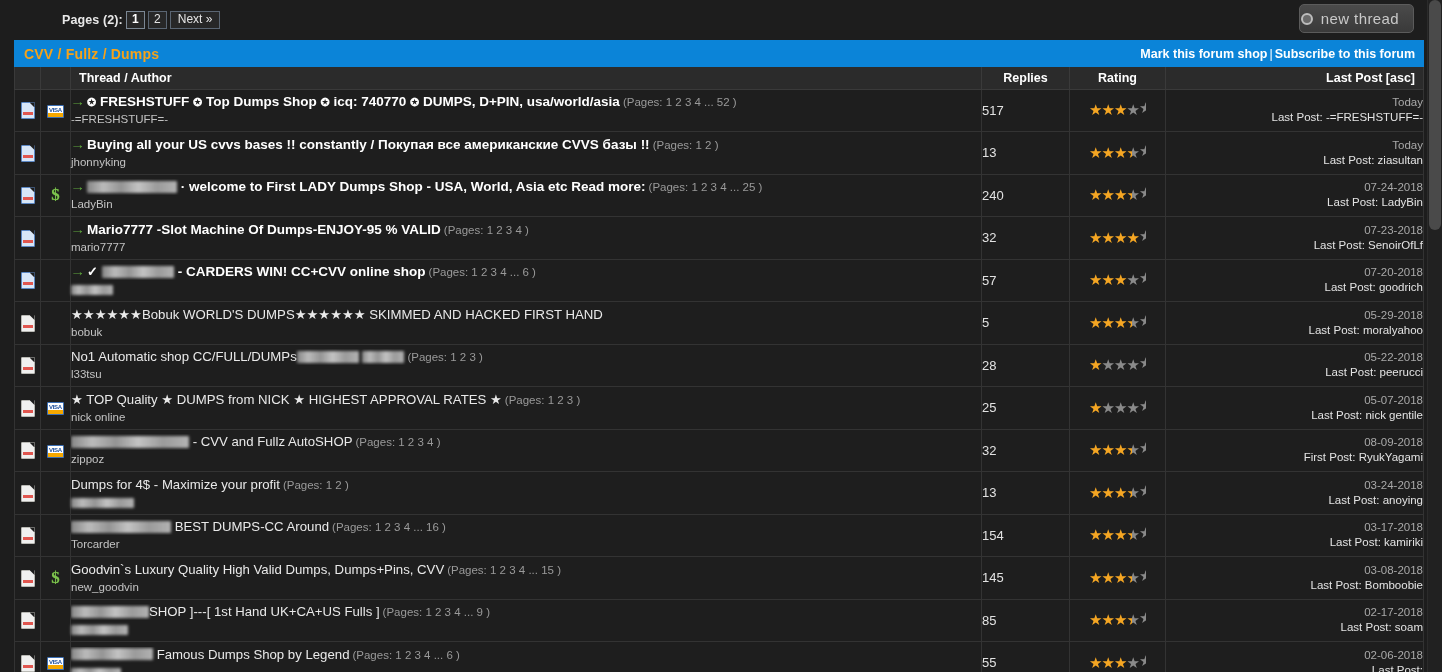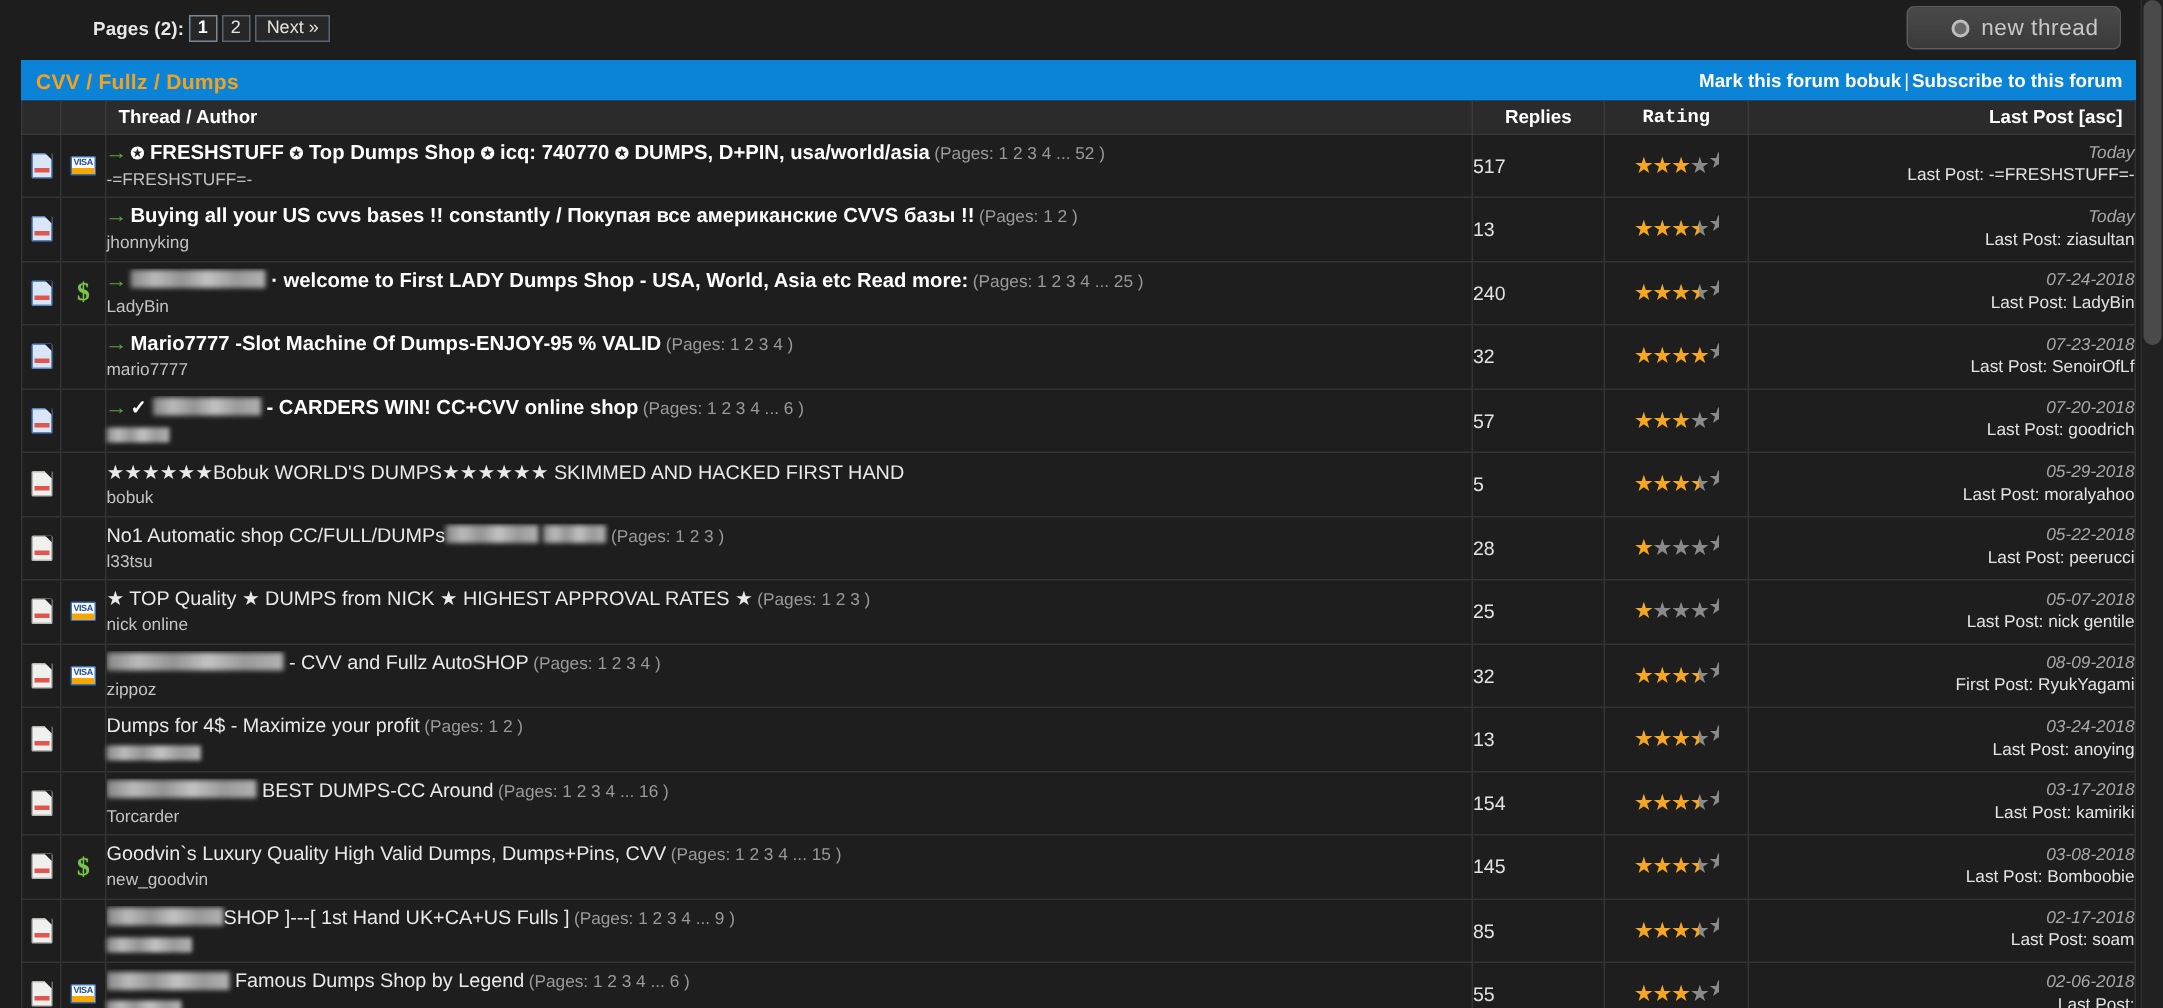--- a/index.html
+++ b/index.html
@@ -45,21 +45,21 @@
 
   .newthread {
     position: absolute;
     right: 28px; top: 4px;
     height: 29px;
     background: linear-gradient(#4a4a4a, #3a3a3a);
     border: 1px solid #5b5b5b;
     border-radius: 5px;
     color: #c9c9c9;
     font-size: 15px;
-    padding: 0 14px 0 29px;
+    padding: 0 14px 0 1px;
     display: flex;
     align-items: center;
     gap: 8px;
     cursor: pointer;
     letter-spacing: .4px;
     text-align: center;
   }
   .nt-dot {
     width: 12px; height: 12px;
     border-radius: 50%;
@@ -109,21 +109,21 @@
     height: 22px;
     border: 1px solid #3a3a3a;
     border-top: none;
     padding: 0 8px;
     margin-left: 22px;
   }
   th.c-icon1 { width: 26px; border-right-color:#3a3a3a; }
   th.c-icon2 { width: 30px; }
   th.c-thread { text-align: left; padding-left: 6px; }
   th.c-replies { width: 88px; text-align: center; }
-  th.c-rating  { width: 96px; text-align: center; font-family: Liberation Mono, monospace; }
+  th.c-rating  { width: 96px; text-align: center; }
   th.c-last    { width: 258px; text-align: right; padding-right: 10px; }
 
   table.threads td {
     border: 1px solid #333333;
     background: #1e1e1e;
     vertical-align: middle;
     padding: 0;
   }
   td.ic { text-align: center; height: 42.5px; }
   td.thread-cell { padding: 5px 6px 6px 6px; }
@@ -169,21 +169,21 @@
     vertical-align: middle;
     background: linear-gradient(90deg,#8f8f8f 0%,#c9c9c9 18%,#9e9e9e 38%,#d2d2d2 57%,#a5a5a5 78%,#c0c0c0 100%);
     filter: blur(1.6px);
     border-radius: 1px;
     opacity: .92;
   }
   .redact.t { height: 12px; position: relative; top: -1px; }
   .redact.a { height: 10px; filter: blur(1.4px); }
 
   
-  .lp-date { color: #a9a9a9; font-size: 11.5px; line-height: 15px; font-style: italic; }
+  .lp-date { color: #a9a9a9; font-size: 11.5px; line-height: 15px; }
   .lp-user { color: #e3e3e3; font-size: 11.5px; line-height: 15px; }
 
   
   .stars { display: inline-block; white-space: nowrap; line-height: 14px; }
   .star {
     font-size: 15px;
     letter-spacing: -1px;
     margin-right: 0px;
   }
   .star.on  { color: #f5a623; }
@@ -283,21 +283,21 @@
 
   <div class="newthread">
     <span class="nt-dot"></span>
     <span>new thread</span>
   </div>
 </div>
 
 <div class="forumbar">
   <span class="forumbar-title">CVV / Fullz / Dumps</span>
   <span class="forumbar-links">
-    <a href="#">Mark this forum bobuk</a><span class="sep">|</span><a href="#">Subscribe to this forum</a>
+    <a href="#">Mark this forum shop</a><span class="sep">|</span><a href="#">Subscribe to this forum</a>
   </span>
 </div>
 
 <table class="threads">
   <thead>
     <tr>
       <th class="c-icon1"></th>
       <th class="c-icon2"></th>
       <th class="c-thread">Thread / Author</th>
       <th class="c-replies">Replies</th>

